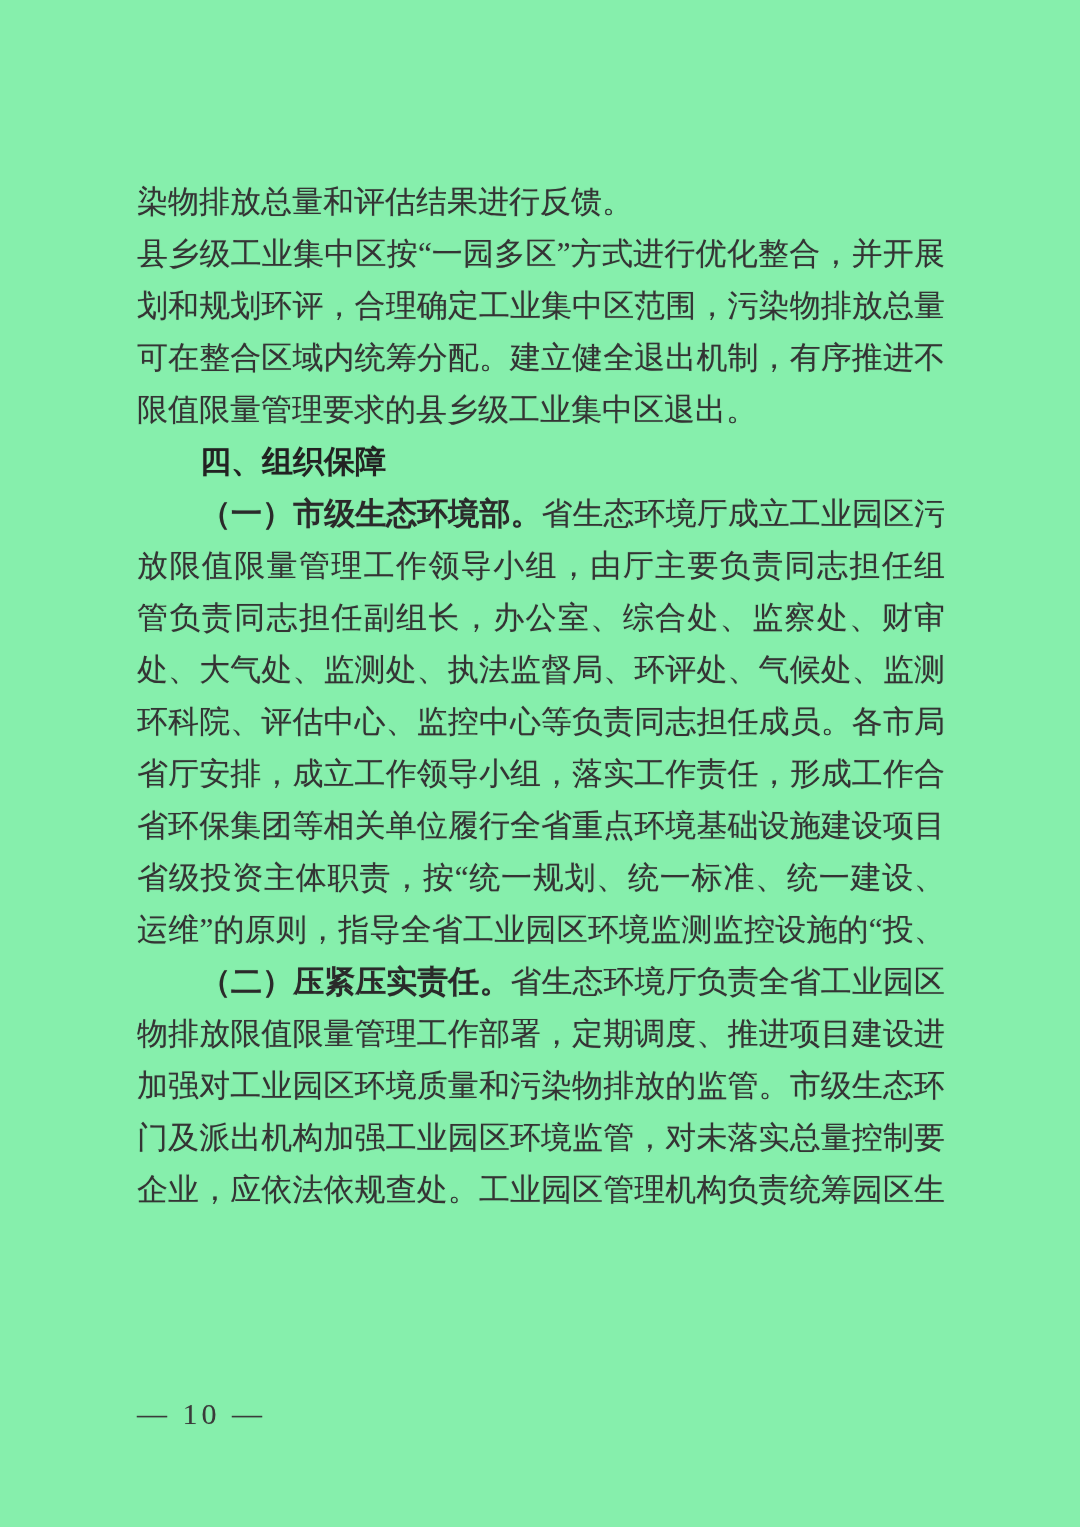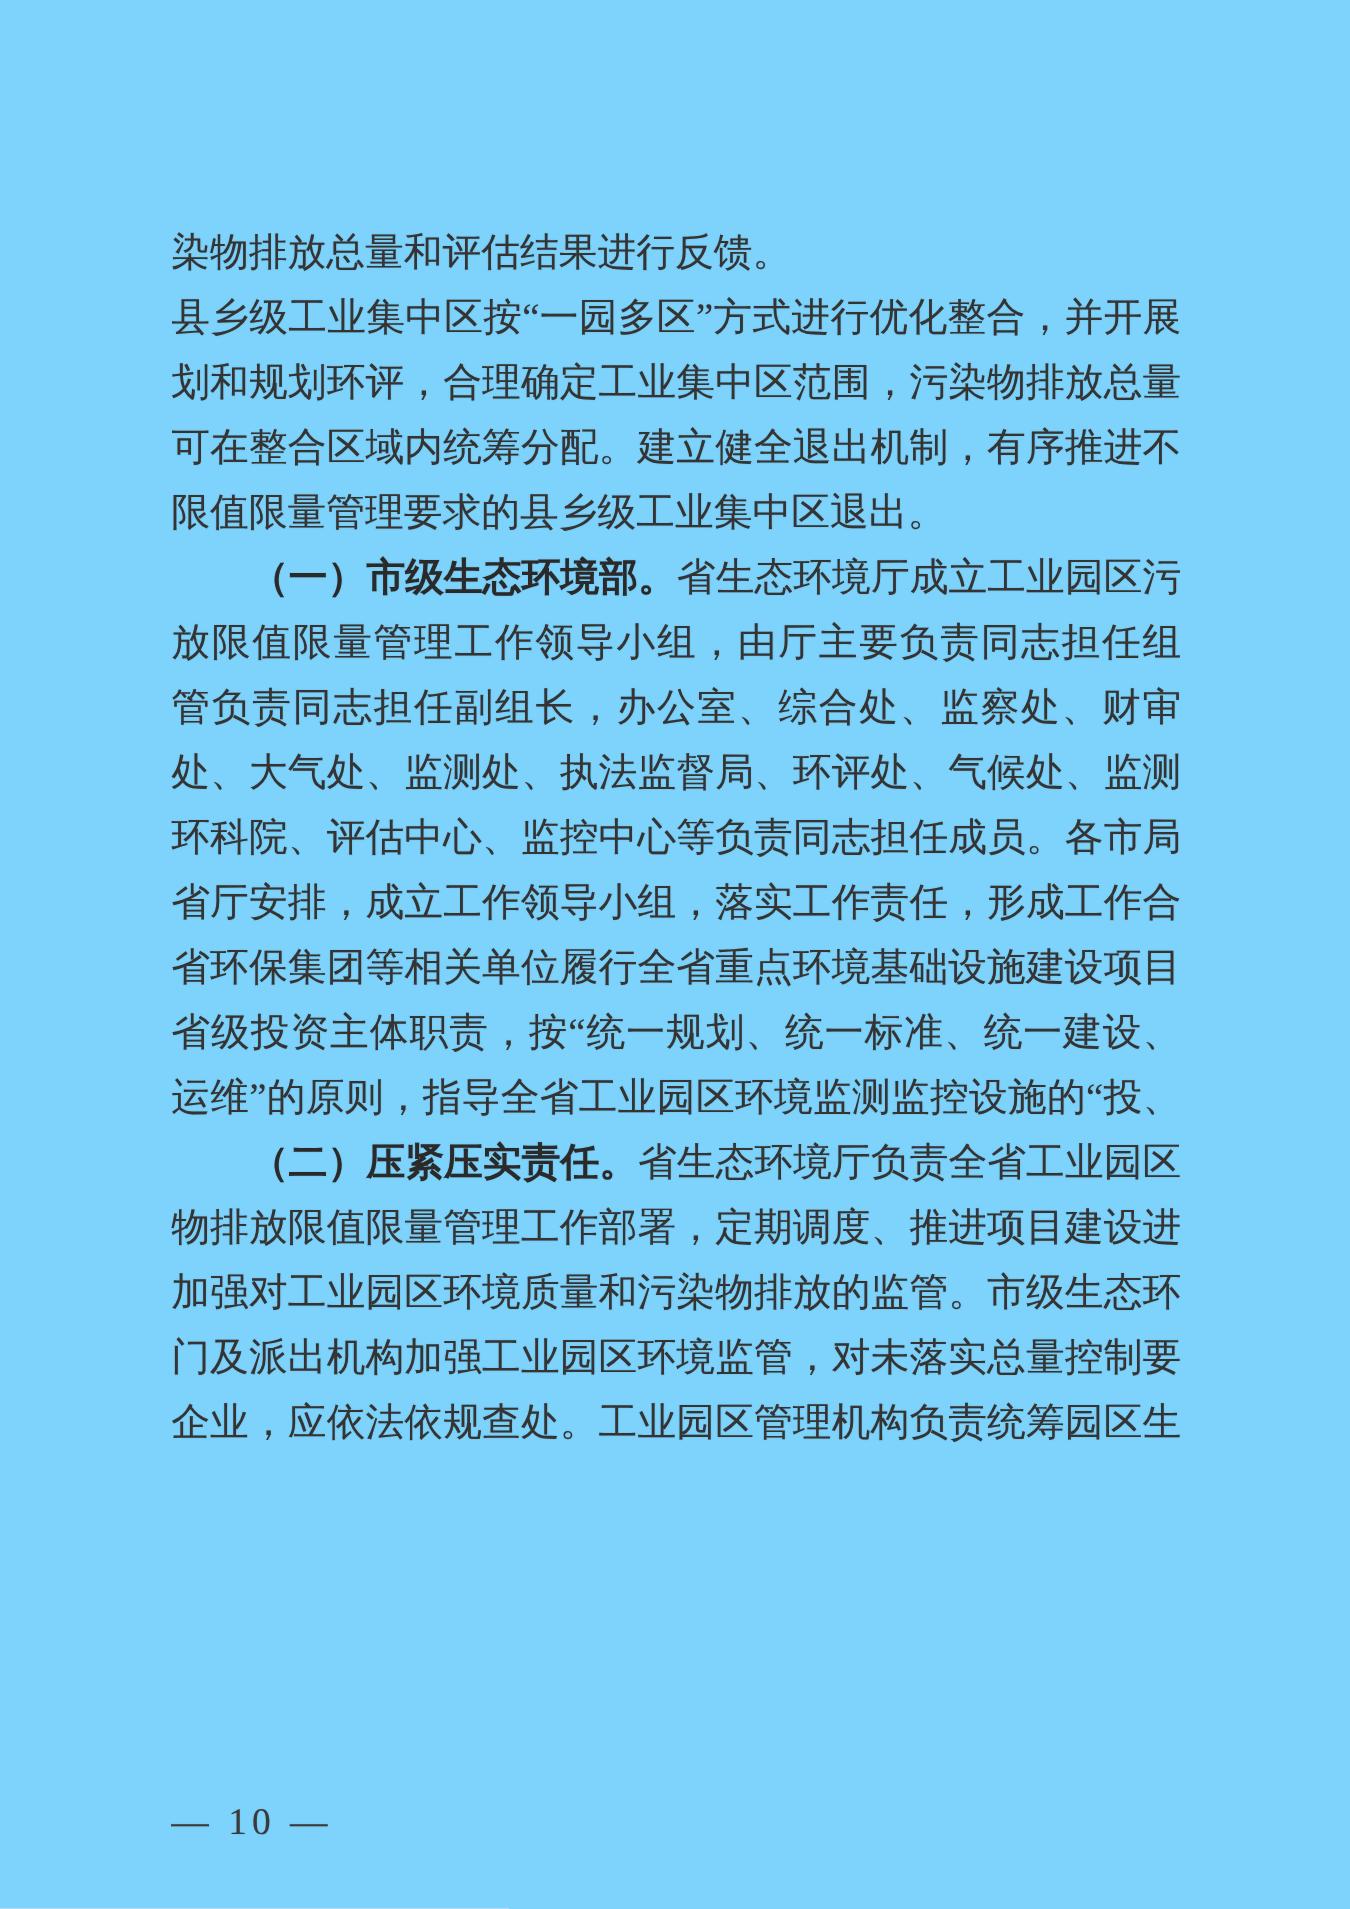--- a/index.html
+++ b/index.html
@@ -5,21 +5,21 @@
   html, body {
     margin: 0;
     padding: 0;
     background: #f4f4f4;
   }
   .page {
     position: relative;
     width: 1080px;
     height: 1527px;
     margin: 0 auto;
-    background: #7dd3fc;
+    background: #86efac;
     font-family: "Liberation Serif", "DejaVu Serif", serif;
     color: #343434;
     overflow: hidden;
   }
   .text-block {
     position: absolute;
     left: 137px;
     top: 176px;
     width: 808px;
     text-shadow: 0 0 1px rgba(60,60,60,0.35);
@@ -47,39 +47,40 @@
     text-align: left;
     text-align-last: left;
   }
   .lead-bold {
     font-weight: 700;
     color: #2a2a2a;
   }
   .footer {
     position: absolute;
     left: 137px;
-    top: 1432px;
+    top: 1388px;
     font-size: 30px;
     line-height: 52px;
     color: #3a3a3a;
     letter-spacing: 4px;
     text-shadow: 0 0 1px rgba(60,60,60,0.3);
   }
 </style>
 </head>
 <body>
 
 <div class="page">
 
   <div class="text-block">
       <div class="line left"><span>染物排放总量和评估结果进行反馈。</span></div>
       <div class="line"><span>县乡级工业集中区按“一园多区”方式进行优化整合，并开展规</span></div>
       <div class="line"><span>划和规划环评，合理确定工业集中区范围，污染物排放总量指标</span></div>
       <div class="line"><span>可在整合区域内统筹分配。建立健全退出机制，有序推进不符合</span></div>
       <div class="line left"><span>限值限量管理要求的县乡级工业集中区退出。</span></div>
+      <div class="line heading indent left"><span>四、组织保障</span></div>
       <div class="line indent"><span class="lead-bold">（一）市级生态环境部。</span><span>省生态环境厅成立工业园区污染物排</span></div>
       <div class="line"><span>放限值限量管理工作领导小组，由厅主要负责同志担任组长，分</span></div>
       <div class="line"><span>管负责同志担任副组长，办公室、综合处、监察处、财审处、水</span></div>
       <div class="line"><span>处、大气处、监测处、执法监督局、环评处、气候处、监测中心、</span></div>
       <div class="line"><span>环科院、评估中心、监控中心等负责同志担任成员。各市局参照</span></div>
       <div class="line"><span>省厅安排，成立工作领导小组，落实工作责任，形成工作合力。</span></div>
       <div class="line"><span>省环保集团等相关单位履行全省重点环境基础设施建设项目的</span></div>
       <div class="line"><span>省级投资主体职责，按“统一规划、统一标准、统一建设、统一</span></div>
       <div class="line"><span>运维”的原则，指导全省工业园区环境监测监控设施的“投、建、</span></div>
       <div class="line indent"><span class="lead-bold">（二）压紧压实责任。</span><span>省生态环境厅负责全省工业园区污染</span></div>

